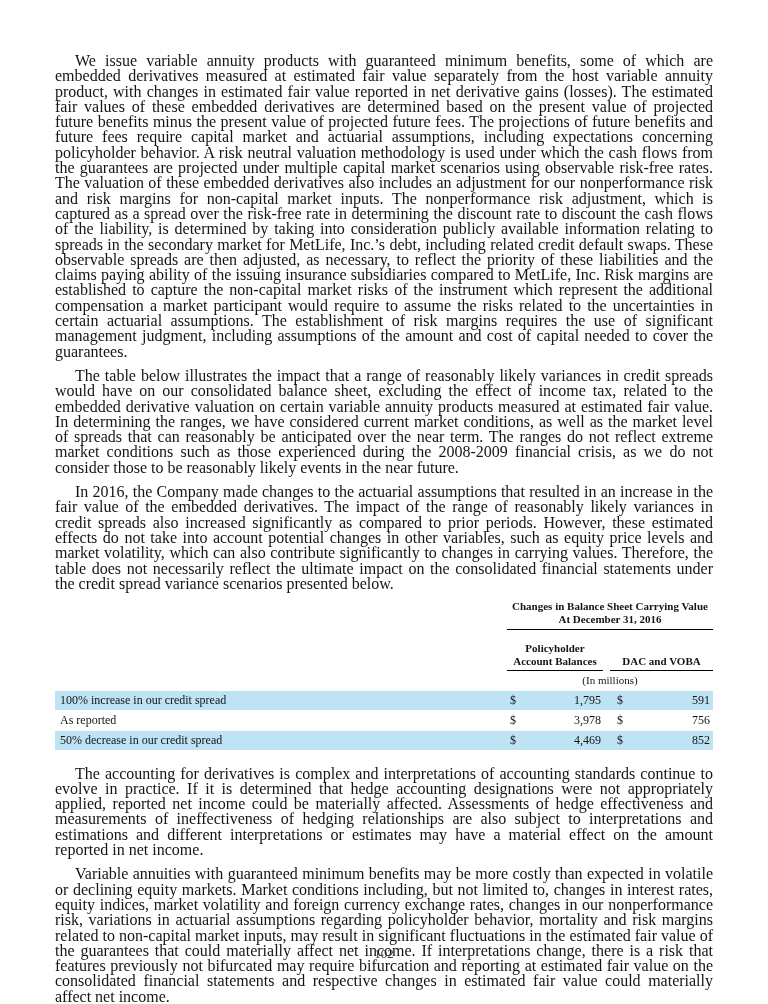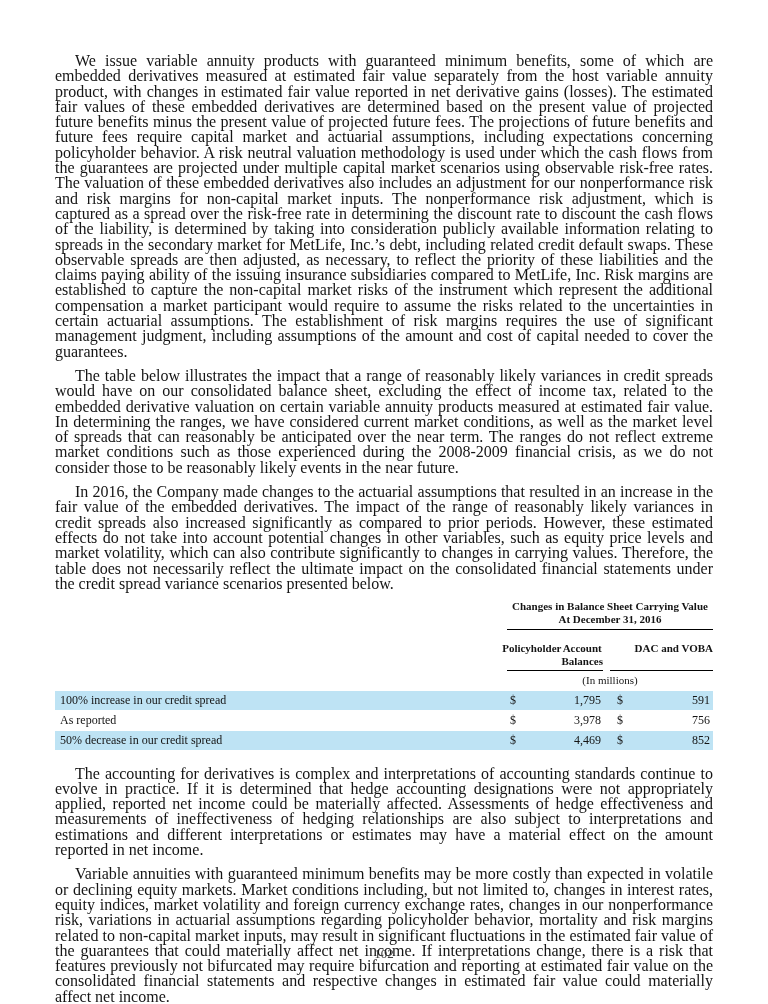--- a/index.html
+++ b/index.html
@@ -46,21 +46,21 @@
     border-bottom: 1.5px solid #000;
   }
   .tbl-colheads {
     display: flex;
     margin-left: 452px;
     width: 206px;
     margin-top: 12px;
   }
   .tbl-colhead {
     display: flex;
-    flex-direction: row;
+    flex-direction: column;
     justify-content: flex-end;
     text-align: center;
     font-weight: bold;
     font-size: 11px;
     line-height: 12.5px;
     padding-bottom: 3px;
     border-bottom: 1.5px solid #000;
   }
   .tbl-colhead.pab { width: 96px; }
   .tbl-colspacer { width: 7px; }

